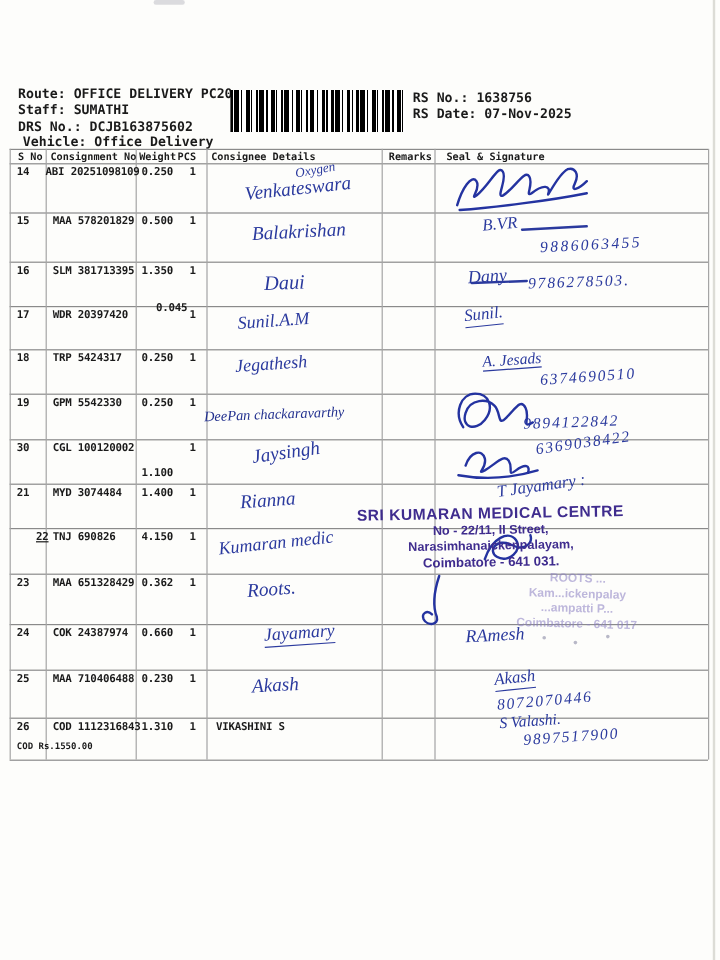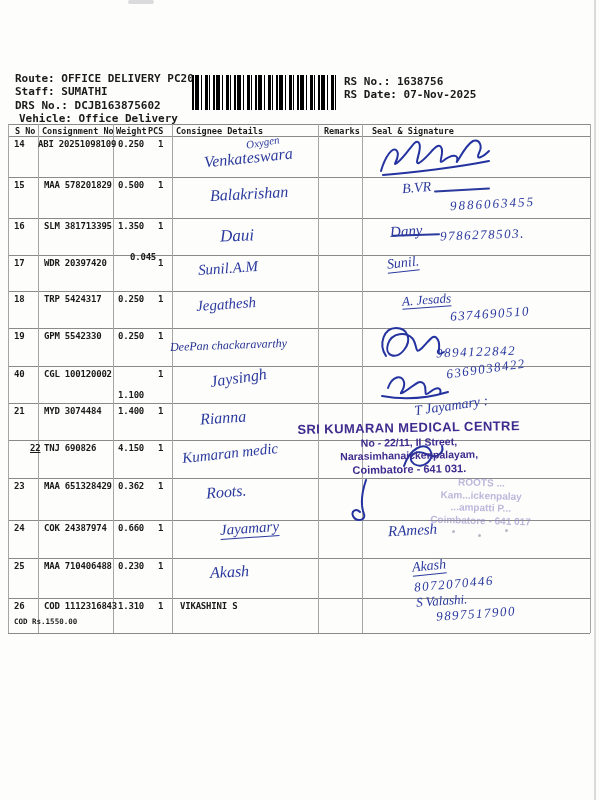--- a/index.html
+++ b/index.html
@@ -103,21 +103,21 @@
       <div class="cell" style="left:118px;top:252px;margin-left:12px;">0.045</div>
       <div class="cell" style="left:158px;top:258px;">1</div>
       <div class="cell" style="left:14px;top:294px;">18</div>
       <div class="cell" style="left:44px;top:294px;">TRP 5424317</div>
       <div class="cell" style="left:118px;top:294px;">0.250</div>
       <div class="cell" style="left:158px;top:294px;">1</div>
       <div class="cell" style="left:14px;top:331px;">19</div>
       <div class="cell" style="left:44px;top:331px;">GPM 5542330</div>
       <div class="cell" style="left:118px;top:331px;">0.250</div>
       <div class="cell" style="left:158px;top:331px;">1</div>
-      <div class="cell" style="left:14px;top:369px;">40</div>
+      <div class="cell" style="left:14px;top:369px;">30</div>
       <div class="cell" style="left:44px;top:369px;">CGL 100120002</div>
       <div class="cell" style="left:118px;top:369px;margin-top:21px;">1.100</div>
       <div class="cell" style="left:158px;top:369px;">1</div>
       <div class="cell" style="left:14px;top:406px;">21</div>
       <div class="cell" style="left:44px;top:406px;">MYD 3074484</div>
       <div class="cell" style="left:118px;top:406px;">1.400</div>
       <div class="cell" style="left:158px;top:406px;">1</div>
       <div class="cell" style="left:30px;top:443px;text-decoration:underline;">22</div>
       <div class="cell" style="left:44px;top:443px;">TNJ 690826</div>
       <div class="cell" style="left:118px;top:443px;">4.150</div>

